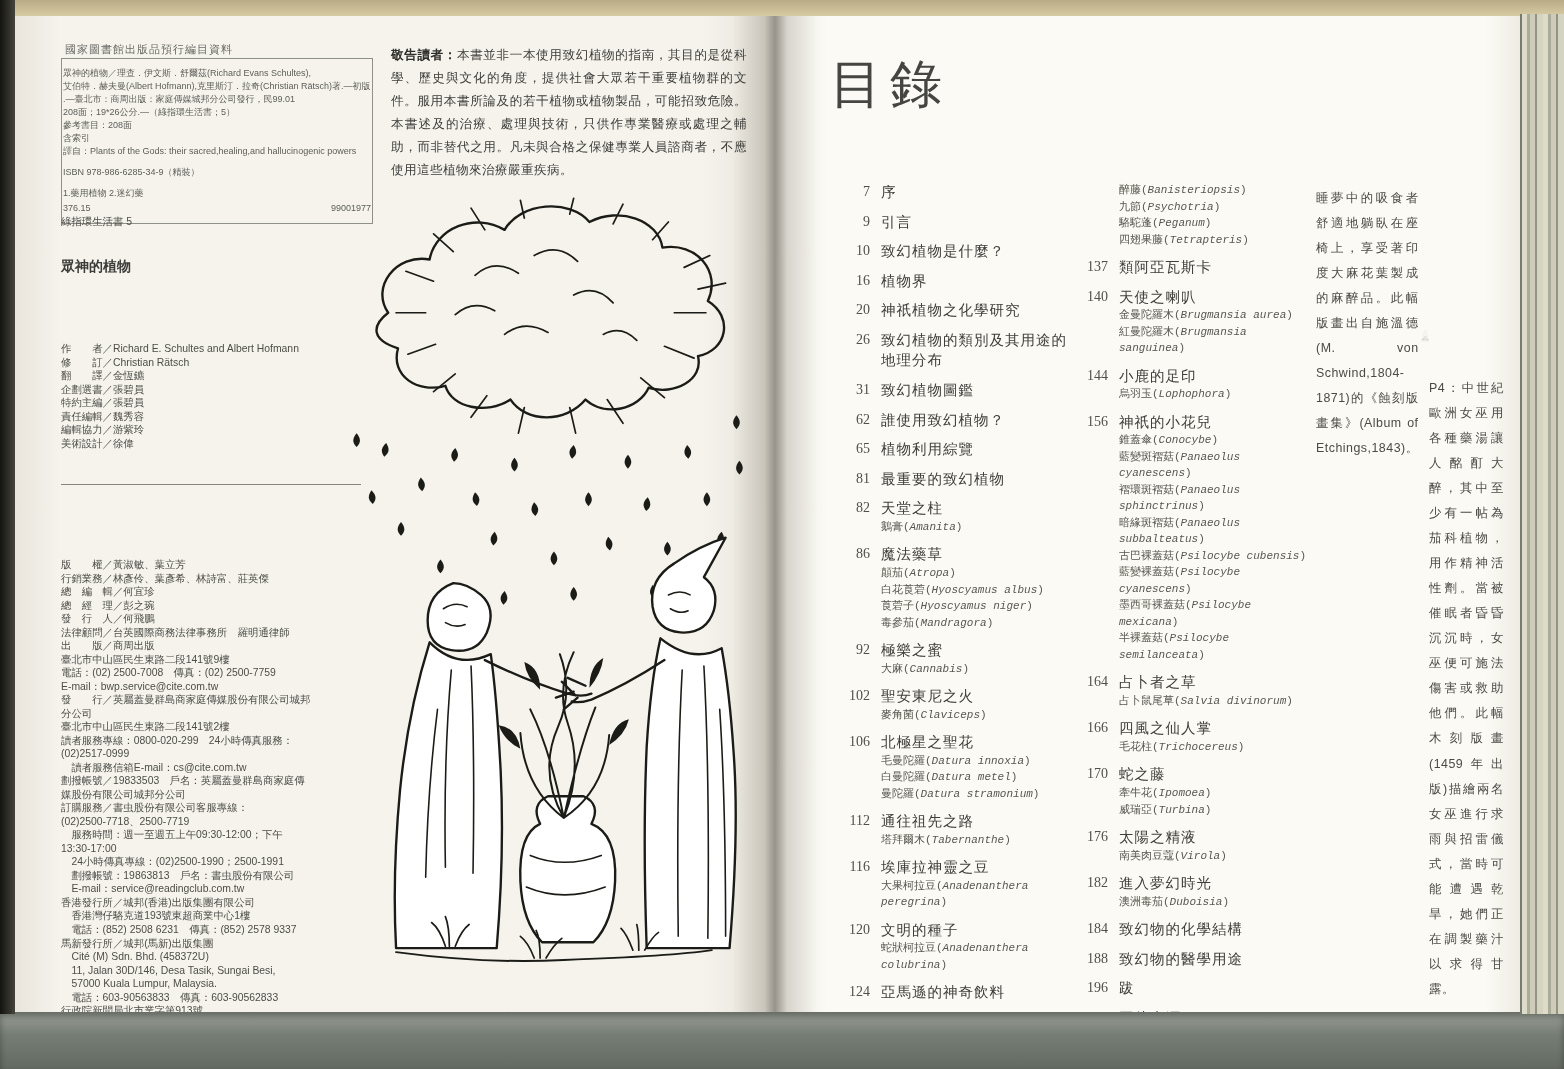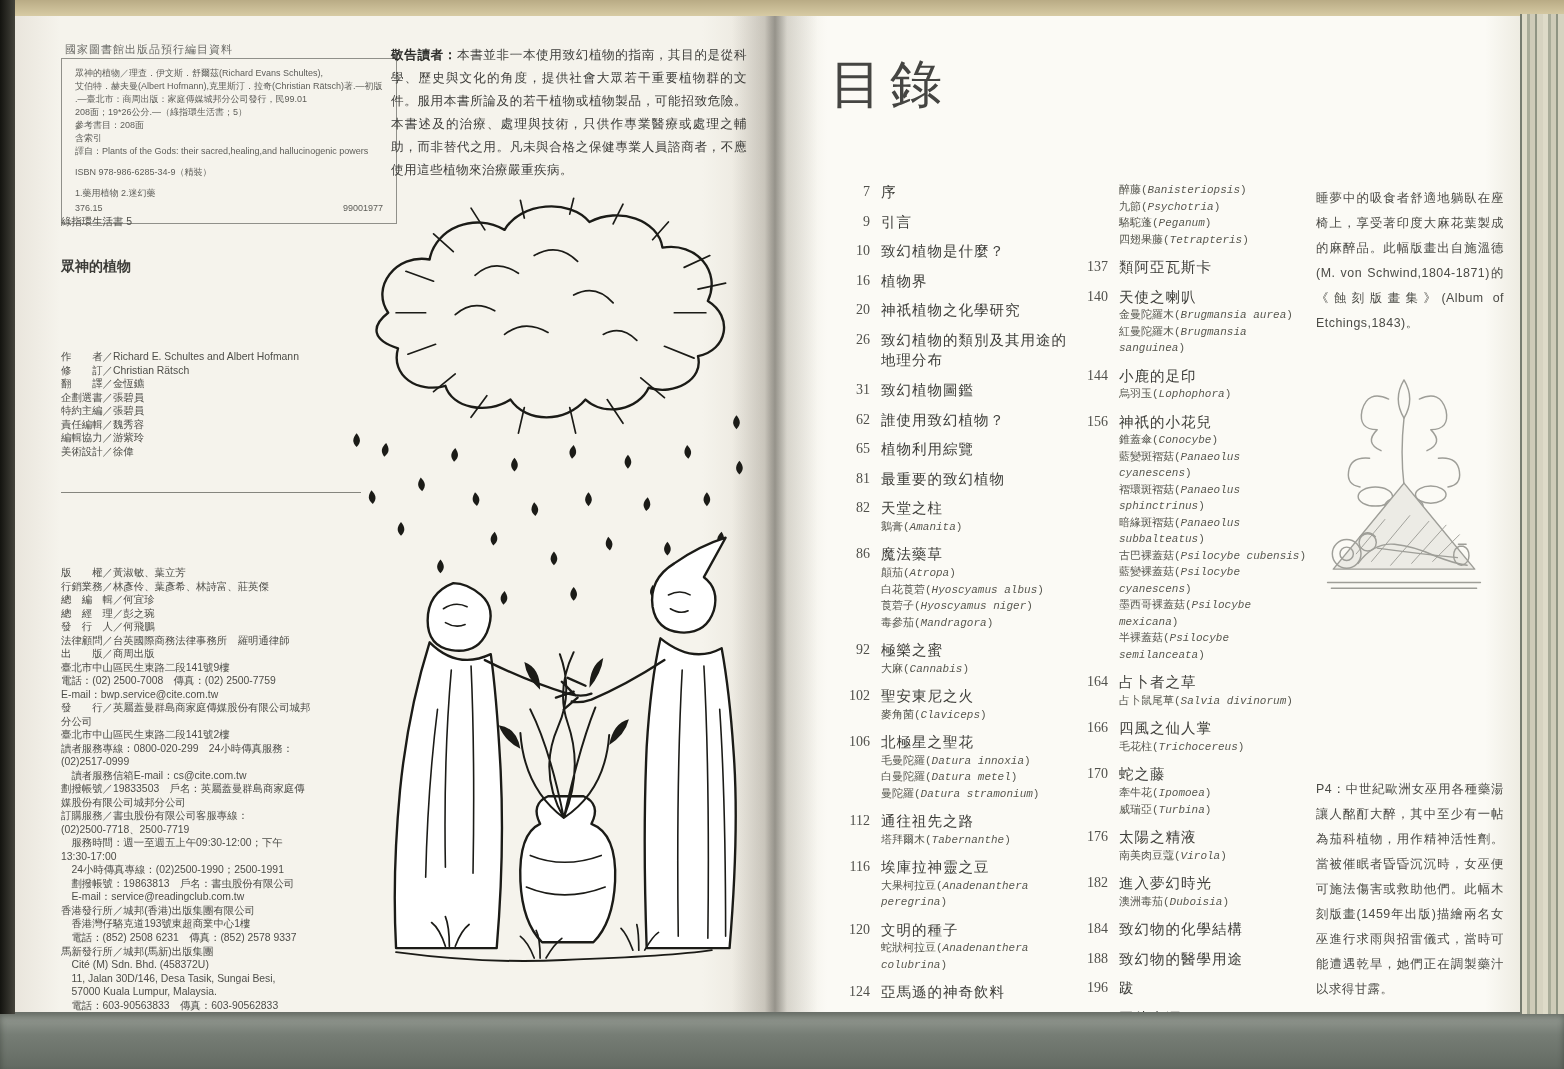--- a/index.html
+++ b/index.html
@@ -20,28 +20,28 @@
   .gutter-shadow{position:absolute;left:732px;top:16px;width:86px;height:996px;z-index:3;pointer-events:none;
                  background:linear-gradient(90deg,rgba(60,55,45,0) 0%,rgba(60,55,45,.18) 38%,rgba(35,32,26,.42) 50%,rgba(60,55,45,.12) 64%,rgba(60,55,45,0) 100%);}
   .page{position:absolute;top:12px;height:1064px;z-index:2;}
   .page-left{left:15px;width:757px;
              background:linear-gradient(90deg,#e9e5dc 0,#f5f3ec 45px,#f5f3ec calc(100% - 70px),#e6e2d8 100%);}
   .page-right{left:772px;width:748px;
               background:linear-gradient(90deg,#e7e4da 0,#fbfaf5 55px,#fbfaf5 calc(100% - 35px),#eeece2 100%);}
   
   .cip-header{position:absolute;left:50px;top:30px;font-size:11px;color:#6a6a66;letter-spacing:1px;}
   .cip-box{position:absolute;left:46px;top:46px;width:308px;border:1px solid #90908a;
-           padding:8px 13px;font-size:9px;color:#5d5d58;line-height:1.45;white-space:nowrap;overflow:hidden;}
+           padding:8px 1px;font-size:9px;color:#5d5d58;line-height:1.45;white-space:nowrap;overflow:hidden;}
   .cip-row{display:flex;justify-content:space-between;flex-direction:column;}
   .cip-gap{margin-top:8px;}
   .cip-bottom{margin-top:2px;display:flex;justify-content:space-between;}
   .colophon{position:absolute;left:46px;top:176px;width:300px;font-size:10.4px;color:#4d4d48;
             line-height:1.3;white-space:pre-wrap;}
   .colo-series{font-size:10.4px;}
-  .colo-title{font-size:14px;font-weight:bold;color:#3c3c38;margin:1px 0 8px;}
+  .colo-title{font-size:14px;font-weight:bold;color:#3c3c38;margin:1px 0 0;}
   .colo-line{min-height:13px;}
   .colo-div{border:none;border-top:1px solid #85857e;margin:6px 0;}
   .notice{position:absolute;left:376px;top:32px;width:356px;font-size:12.6px;color:#3d3d3a;
           line-height:1.82;text-align:justify;letter-spacing:.4px;}
   .notice b{color:#2e2e2b;}
   .woodcut{position:absolute;left:312px;top:178px;width:444px;height:802px;}
   
   .toc-heading{position:absolute;left:58px;top:38px;margin:0;font-family:"Liberation Serif","DejaVu Serif",serif;
                font-size:52px;font-weight:500;color:#454542;letter-spacing:8px;}
   .toc-col{position:absolute;top:170px;width:238px;}
@@ -49,21 +49,21 @@
   .toc-col2{left:300px;}
   .toc-entry{display:flex;margin-bottom:9px;}
   .toc-no{width:36px;text-align:right;padding-right:11px;flex:none;
           font-family:"Liberation Serif","DejaVu Serif",serif;font-size:14px;color:#50504b;line-height:1.45;}
   .toc-body{flex:1;min-width:0;}
   .toc-title{font-family:"Liberation Serif","DejaVu Serif",serif;font-size:14.5px;color:#3e3e3a;
              line-height:1.42;letter-spacing:1px;}
   .toc-title:empty{display:none;}
   .toc-sub{font-family:Liberation Mono, monospace;font-size:11px;color:#57574f;line-height:1.5;}
   .sub-latin{font-style:italic;}
-  .sidebar{position:absolute;left:544px;top:174px;width:188px;height:816px;display:flex;flex-direction:column;}
+  .sidebar{position:absolute;left:544px;top:174px;width:188px;height:816px;display:flex;flex-direction:row;}
   .caption{font-size:12.4px;color:#4b4b46;line-height:2.02;text-align:justify;letter-spacing:.5px;margin:0;}
   .etching{margin:24px auto 0 2px;}
   .caption-bottom{margin-top:auto;}
 </style>
 </head>
 <body>
 
 <div class="stage">
   <div class="edge-top"></div>
   <div class="edge-left"></div>

